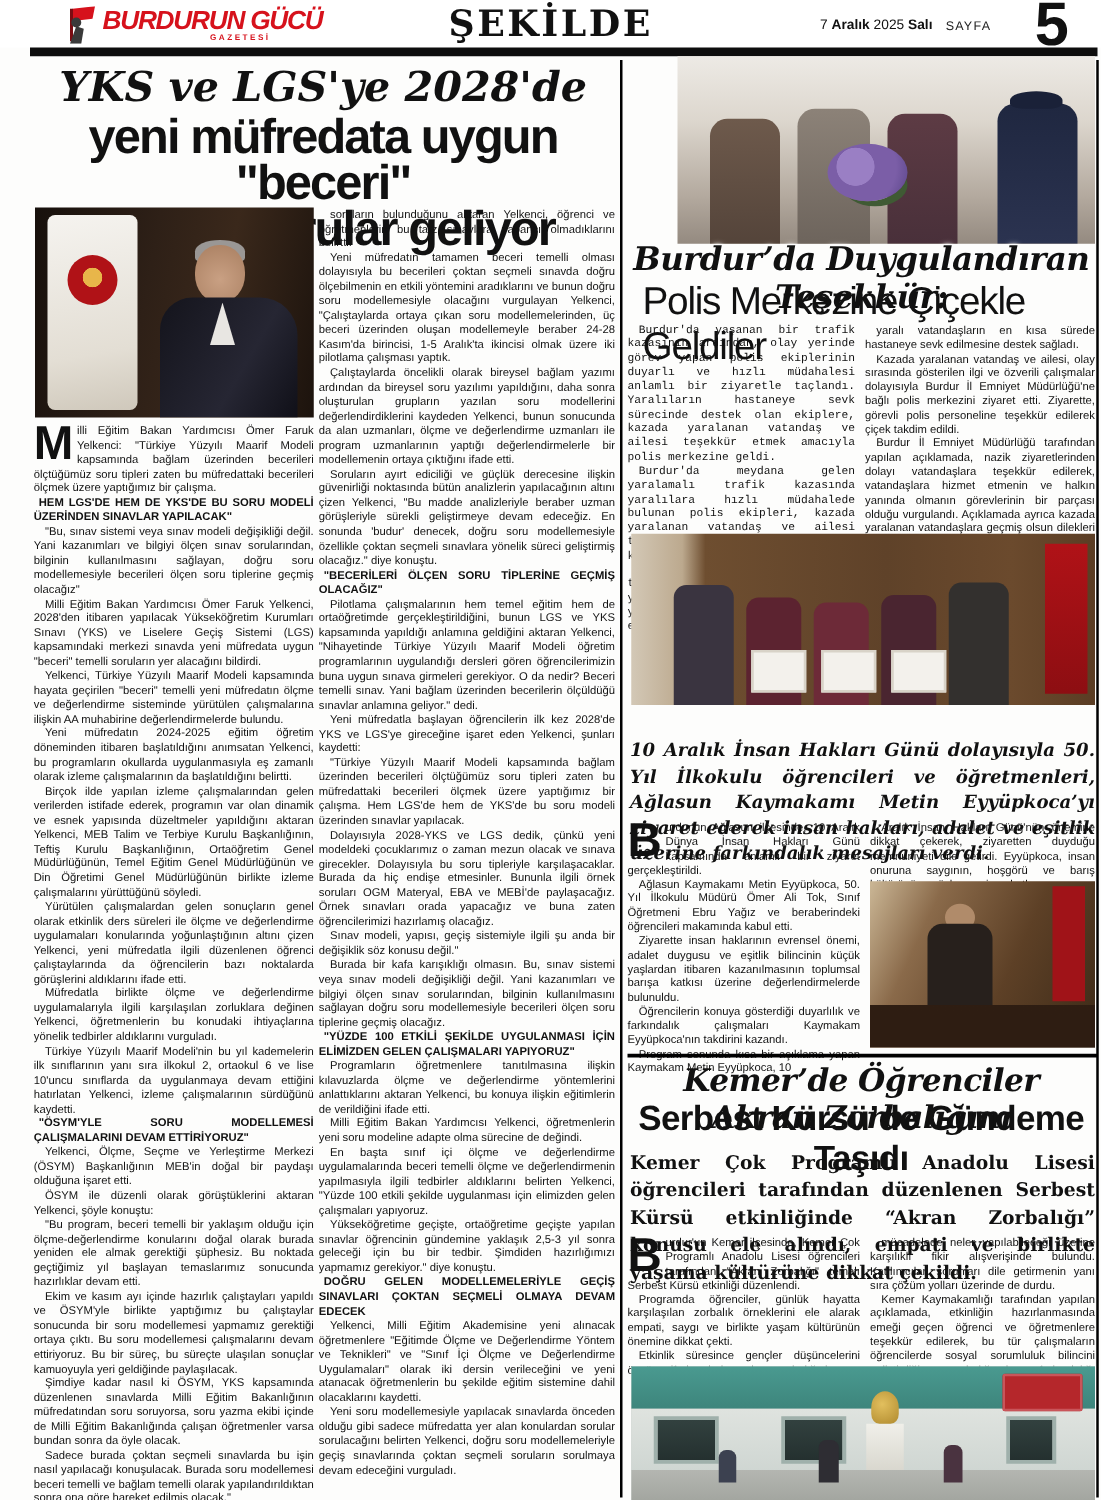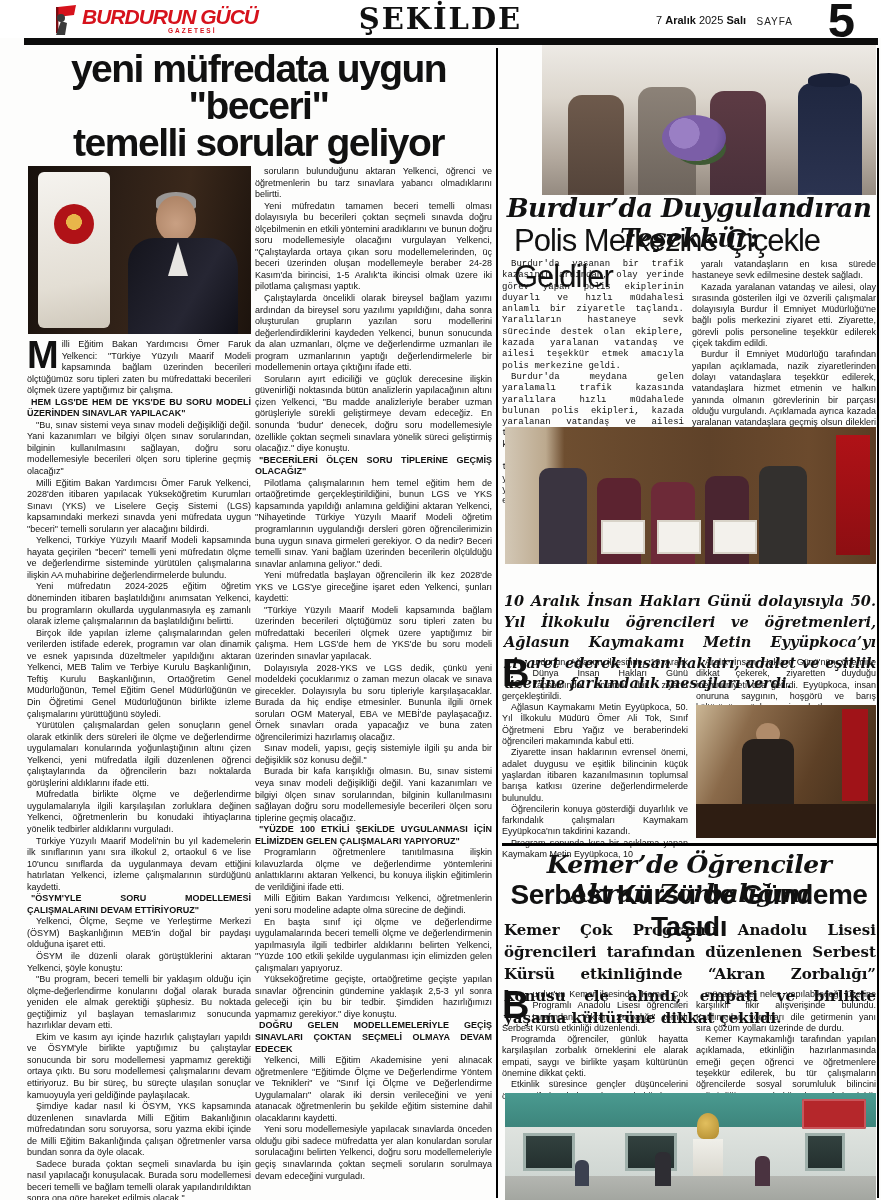--- a/index.html
+++ b/index.html
@@ -128,20 +128,21 @@
     <b>Salı</b>
   </div>
   <div class="pagelabel">SAYFA</div>
   <div class="pagenum">5</div>
 </div>
 <div class="head-bar"></div>
 <div class="col-divider"></div>
 <div class="right-edge"></div>
 
 <div class="left-sec">
+  <div class="kicker">YKS ve LGS'ye 2028'de</div>
   <div class="lead-head">
     <span>yeni müfredata uygun "beceri"</span><br>
     <span>temelli sorular geliyor</span>
   </div>
   <div class="lead-photo">
     <div class="lp-flag"></div>
     <div class="lp-emblem"></div>
     <div class="lp-hair"></div>
     <div class="lp-head"></div>
     <div class="lp-body"></div>

